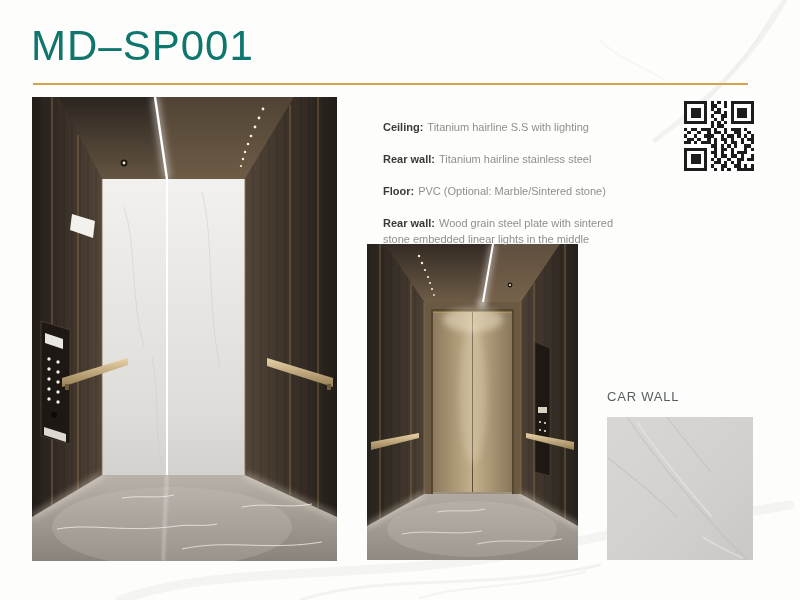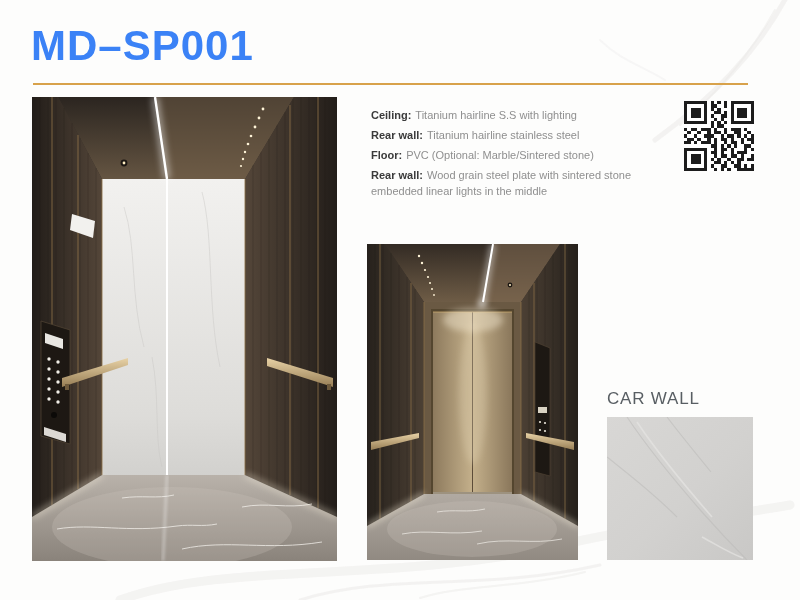--- a/index.html
+++ b/index.html
@@ -4,38 +4,38 @@
 <style>
   html,body{margin:0;padding:0;}
   body{
     width:800px;height:600px;position:relative;overflow:hidden;
     background:#fdfdfc;
     font-family:"Liberation Sans", sans-serif;
   }
   .bg-marble{position:absolute;left:0;top:0;width:800px;height:600px;pointer-events:none;}
   .page-title{
     position:absolute;left:31px;top:22px;
-    font-size:42px;letter-spacing:1px;color:#3b82f6;font-weight:700;
+    font-size:42px;letter-spacing:1px;color:#0f766e;font-weight:400;
     white-space:nowrap;
   }
   .title-rule{position:absolute;left:33px;top:83px;width:715px;height:2px;background:#d8a24b;}
   .render{position:absolute;display:block;}
   .render-left{left:32px;top:97px;width:305px;height:464px;}
   .render-mid{left:367px;top:244px;width:211px;height:316px;}
   .specs{
     position:absolute;left:367px;top:103px;width:288px;
     font-size:11px;line-height:16px;color:#8f8f8f;
   }
-  .spec{margin:4px;}
+  .spec{margin:16px;}
   .spec b{color:#3a3a3a;font-weight:bold;margin-right:4px;}
   .qr-box{position:absolute;left:684px;top:101px;width:70px;height:70px;background:#fff;}
   .qr-box svg{display:block;width:70px;height:70px;}
   .car-wall-label{
     position:absolute;left:607px;top:389px;
-    font-size:17px;letter-spacing:0.8px;color:#585e63;
+    font-size:13px;letter-spacing:0.8px;color:#585e63;
   }
   .swatch{position:absolute;left:607px;top:417px;width:146px;height:143px;}
   .swatch svg{display:block;width:146px;height:143px;}
 </style>
 </head>
 <body>
 
 <svg class="bg-marble" viewBox="0 0 800 600">
   <g fill="none" stroke="#e7e6e4" stroke-linecap="round" opacity="0.8">
     <path d="M790,-10 C760,50 710,100 655,140" stroke-width="5" opacity="0.55"></path>

